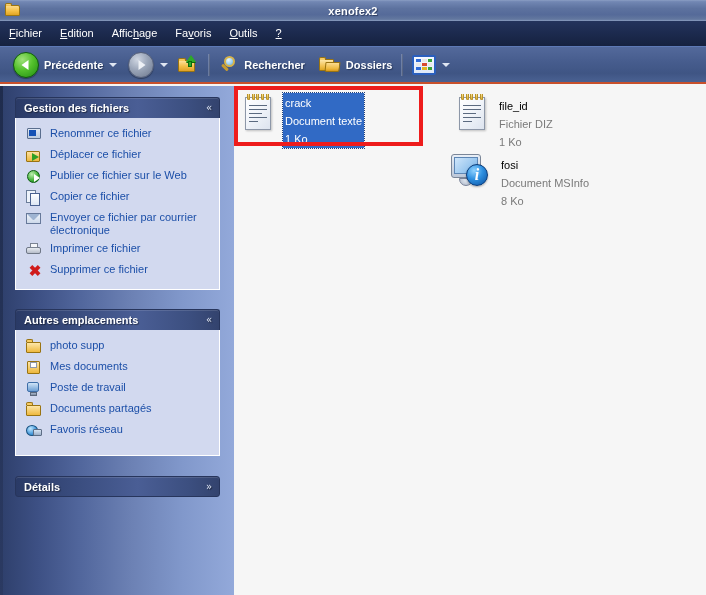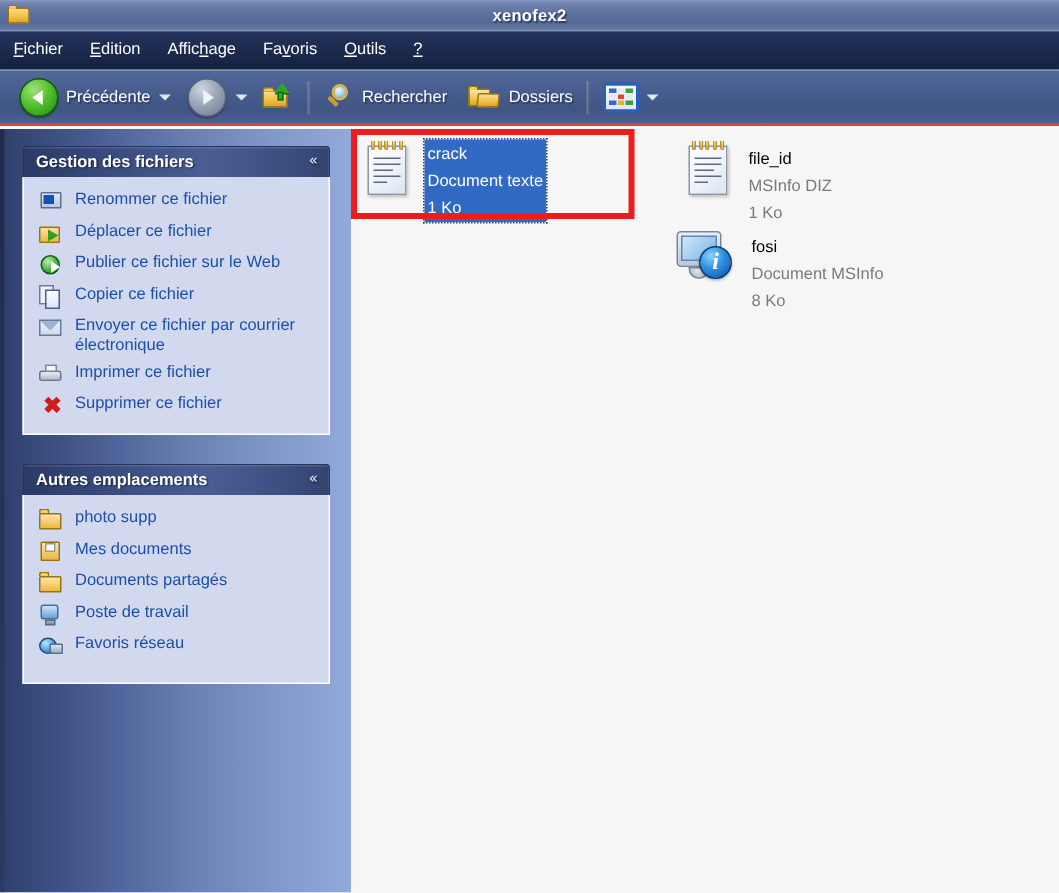--- a/index.html
+++ b/index.html
@@ -86,20 +86,21 @@
     height: 0;
   }
   .tb-btn {
     display: flex; align-items: center;
     height: 30px; padding: 0 4px;
     cursor: default; white-space: nowrap;
   }
   .tb-btn .lbl {
     font-size: 11px; color: #ffffff; margin-left: 5px;
     text-shadow: 1px 1px 1px rgba(15,25,50,.5);
+    font-weight: bold;
   }
   .tb-sep {
     width: 1px; height: 22px; margin: 0 5px;
     background: rgba(255,255,255,.22);
     border-right: 1px solid rgba(0,0,0,.18);
   }
   .tb-caret {
     width: 11px; height: 100%;
     display: flex; align-items: center; justify-content: center;
     cursor: default;
@@ -576,34 +577,40 @@
       <div class="panel-body" style="padding-bottom:14px">
         <div class="side-row">
           <span class="ic ic-folder"></span>
           <span class="tx">photo supp</span>
         </div>
         <div class="side-row">
           <span class="ic ic-mydocs"></span>
           <span class="tx">Mes documents</span>
         </div>
         <div class="side-row">
+          <span class="ic ic-computer"></span>
+          <span class="tx">Poste de travail</span>
+        </div>
+        <div class="side-row">
           <span class="ic ic-folder"></span>
           <span class="tx">Documents partagés</span>
         </div>
         <div class="side-row">
-          <span class="ic ic-computer"></span>
-          <span class="tx">Poste de travail</span>
-        </div>
-        <div class="side-row">
           <span class="ic ic-netw"></span>
           <span class="tx">Favoris réseau</span>
         </div>
       </div>
     </div>
 
+    <div class="panel" style="margin-top:20px">
+      <div class="panel-header" style="border-radius:3px 3px 3px 3px;border-bottom:1px solid #27355c">
+        <span class="ttl">Détails</span>
+        <span class="chev">»</span>
+      </div>
+    </div>
 
   </div>
 
   <div id="content">
 
     <div class="file-item selected" style="left:8px; top:7px;">
       <span class="file-icon ic-txt">
         <span class="page"></span>
         <span class="rings">
             <i></i>
@@ -640,21 +647,21 @@
         <span class="lines">
             <i></i>
             <i></i>
             <i style="width:13px"></i>
             <i></i>
             <i style="width:9px"></i>
           </span>
       </span>
       <span class="file-text">
         <span class="nm">file_id</span><br>
-        <span class="mt">MSInfo DIZ</span><br>
+        <span class="mt">Fichier DIZ</span><br>
         <span class="mt">1 Ko</span>
       </span>
     </div>
 
 
     <div class="file-item" style="left:216px; top:66px;">
       <span class="file-icon ic-msinfo">
         <span class="mon"></span>
           <span class="scr"></span>
           <span class="stand"></span>

